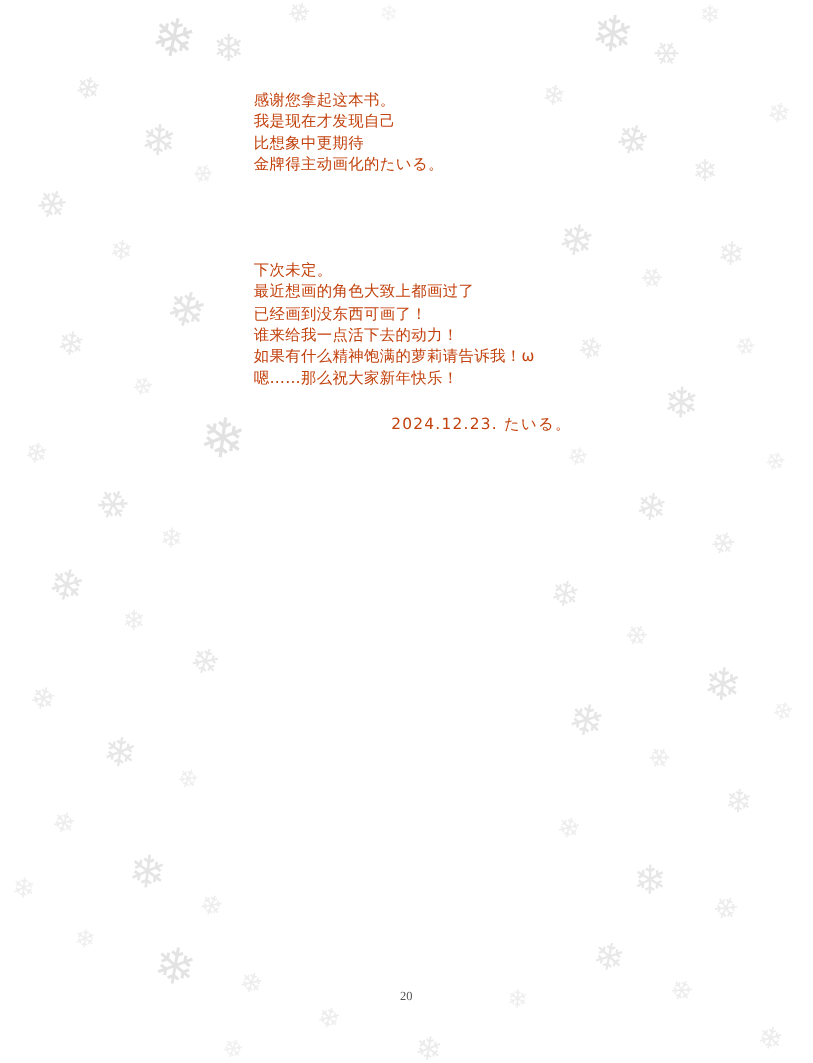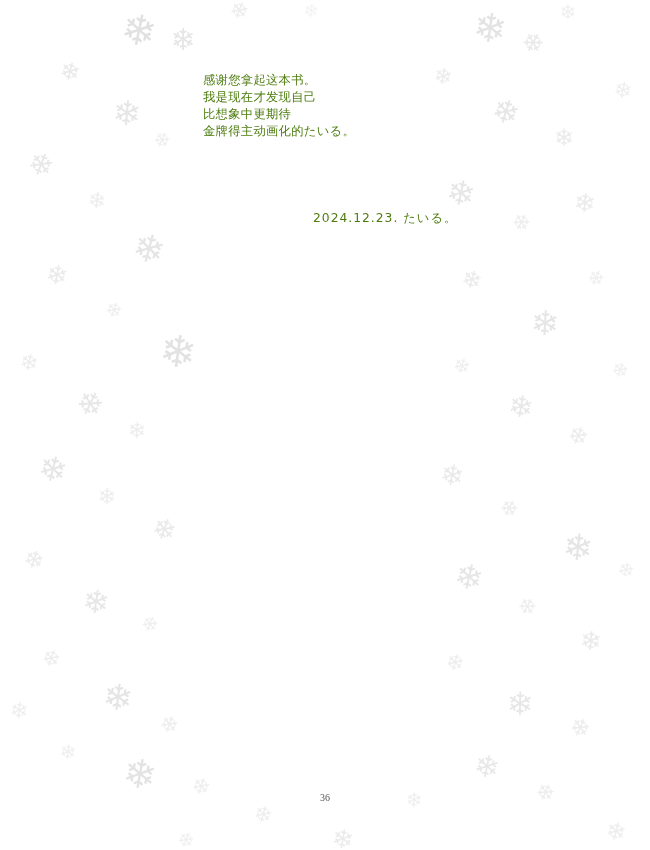--- a/index.html
+++ b/index.html
@@ -53,32 +53,32 @@
   
   #afterword {
     position: absolute;
     left: 203px;
     top: 72px;
     width: 380px;
     z-index: 3;
     font-family: "DejaVu Sans", sans-serif;
     font-size: 12.3px;
     line-height: 17.1px;
-    color: #4d7c0f;
+    color: #c2410c;
     letter-spacing: 0.3px;
   }
   #afterword p {
     margin: 0;
     white-space: pre-wrap;
   }
   #afterword .para-gap {
     height: 17px;
   }
   #afterword .sign {
-    margin-top: 2px;
+    margin-top: 20px;
     padding-left: 110px;
     letter-spacing: 1px;
   }
   
   #page-number {
     position: absolute;
     left: 0;
     top: 792px;
     width: 650px;
     text-align: center;
@@ -162,18 +162,24 @@
 
   <div id="afterword">
     <p>感谢您拿起这本书。
 我是现在才发现自己
 比想象中更期待
 金牌得主动画化的たいる。</p>
     <div class="para-gap"></div>
     <div class="para-gap"></div>
     <div class="para-gap"></div>
     <div class="para-gap"></div>
+    <p>下次未定。
+最近想画的角色大致上都画过了
+已经画到没东西可画了！
+谁来给我一点活下去的动力！
+如果有什么精神饱满的萝莉请告诉我！ω
+嗯……那么祝大家新年快乐！</p>
     <p class="sign">2024.12.23. たいる。</p>
   </div>
 
-  <div id="page-number">36</div>
+  <div id="page-number">20</div>
 
 </div>
 
 </body></html>

